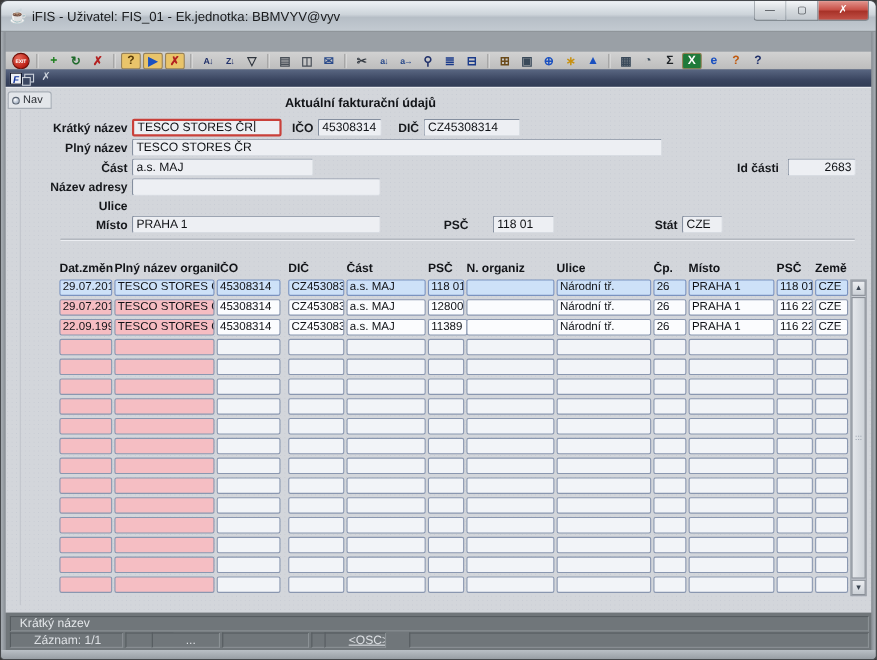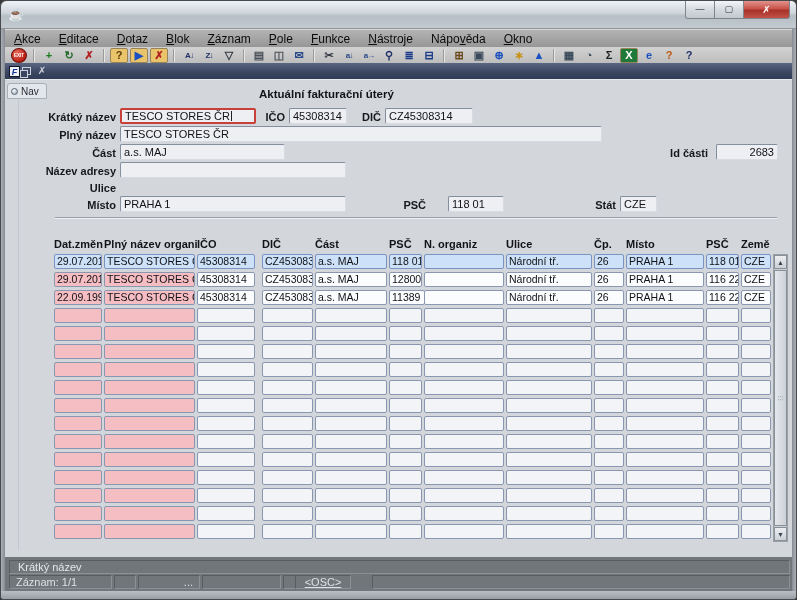--- a/index.html
+++ b/index.html
@@ -94,55 +94,44 @@
     display:flex; align-items:center; justify-content:center; }
   .grip { font-size:8px; color:#9aa2ae; letter-spacing:0; line-height:3px; text-align:center; }
 
   
   .statusbar { position:absolute; left:4px; top:556px; width:789px; height:34px; background:#70767a; }
   .sline { position:absolute; left:4px; height:14px; background:#70767a;
     border:1px solid; border-color:#565c60 #8b9195 #8b9195 #565c60;
     font-size:11px; line-height:12px; color:#e4e7ea; padding:0 8px; white-space:nowrap; }
   .sseg { position:absolute; top:18px; height:14px; background:#70767a;
     border:1px solid; border-color:#565c60 #8b9195 #8b9195 #565c60;
-    font-size:11px; line-height:12px; color:#dde0e4; padding:0 6px; white-space:nowrap; overflow:hidden; }
+    font-size:11px; line-height:12px; color:#dde0e4; padding:0 21px; white-space:nowrap; overflow:hidden; }
   .sseg.center { text-align:center; }
   .sseg.right { text-align:right; }
 
   .frame-left  { position:absolute; left:0; top:28px; width:4px; height:562px; background:linear-gradient(90deg,#aab0b6,#878d93); }
   .frame-right { position:absolute; right:0; top:28px; width:4px; height:562px; background:linear-gradient(90deg,#878d93,#aab0b6); }
   .frame-bottom{ position:absolute; left:0; top:590px; width:797px; height:10px;
     background:linear-gradient(#b9bfc5,#90969c); border-radius:0 0 4px 4px; }
 </style>
 </head>
 <body>
 
 <div id="stage">
 
   <div class="titlebar">
     <div class="app-icon">☕</div>
+    <div class="win-title">iFIS - Uživatel: FIS_01 - Ek.jednotka: BBMVYV@vyv</div>
     <div class="win-btns">
       <div class="wbtn min">—</div>
       <div class="wbtn max">▢</div>
       <div class="wbtn close">✗</div>
     </div>
   </div>
 
-  <div class="menubar" id="menubar">
-      <div class="menu-item"><u>A</u>kce</div>
-      <div class="menu-item"><u>E</u>ditace</div>
-      <div class="menu-item"><u>D</u>otaz</div>
-      <div class="menu-item"><u>B</u>lok</div>
-      <div class="menu-item"><u>Z</u>áznam</div>
-      <div class="menu-item"><u>P</u>ole</div>
-      <div class="menu-item"><u>F</u>unkce</div>
-      <div class="menu-item"><u>N</u>ástroje</div>
-      <div class="menu-item">Nápo<u>v</u>ěda</div>
-      <div class="menu-item"><u>O</u>kno</div>
-    </div>
 
   <div class="toolbar" id="toolbar">
       <div class="exit">EXIT</div>
       <div class="tsep"></div>
       <div class="ticon" style="color: rgb(26, 125, 26);">+</div>
       <div class="ticon" style="color: rgb(31, 106, 42);">↻</div>
       <div class="ticon" style="color: rgb(179, 32, 32);">✗</div>
       <div class="tsep"></div>
       <div class="ticon boxed" style="color: rgb(90, 60, 8); background: rgb(233, 196, 106);">?</div>
       <div class="ticon boxed" style="color: rgb(26, 80, 192); background: rgb(233, 196, 106);">▶</div>
@@ -184,21 +173,21 @@
     <div class="mdi-ctrl">✗</div>
   </div>
 
   <div class="client">
     <div class="navtab">
       <span class="navdot"></span>
       <span>Nav</span>
     </div>
     <div class="navstrip"></div>
 
-    <div class="fheading" style="left:254px; top:8px;">Aktuální fakturační úterý</div>
+    <div class="fheading" style="left:254px; top:8px;">Aktuální fakturační údajů</div>
 
     <div class="flabel" style="left:10px; top:31px; width:101px;">Krátký název</div>
     <div class="fld focus" style="left:115px; top:28px; width:136px;">TESCO STORES ČR</div>
     <div class="flabel" style="left:232px; top:31px; width:48px;">IČO</div>
     <div class="fld" style="left:284px; top:28px; width:58px;">45308314</div>
     <div class="flabel" style="left:340px; top:31px; width:36px;">DIČ</div>
     <div class="fld" style="left:380px; top:28px; width:88px;">CZ45308314</div>
 
     <div class="flabel" style="left:10px; top:49px; width:101px;">Plný název</div>
     <div class="fld" style="left:115px; top:46px; width:482px;">TESCO STORES ČR</div>

